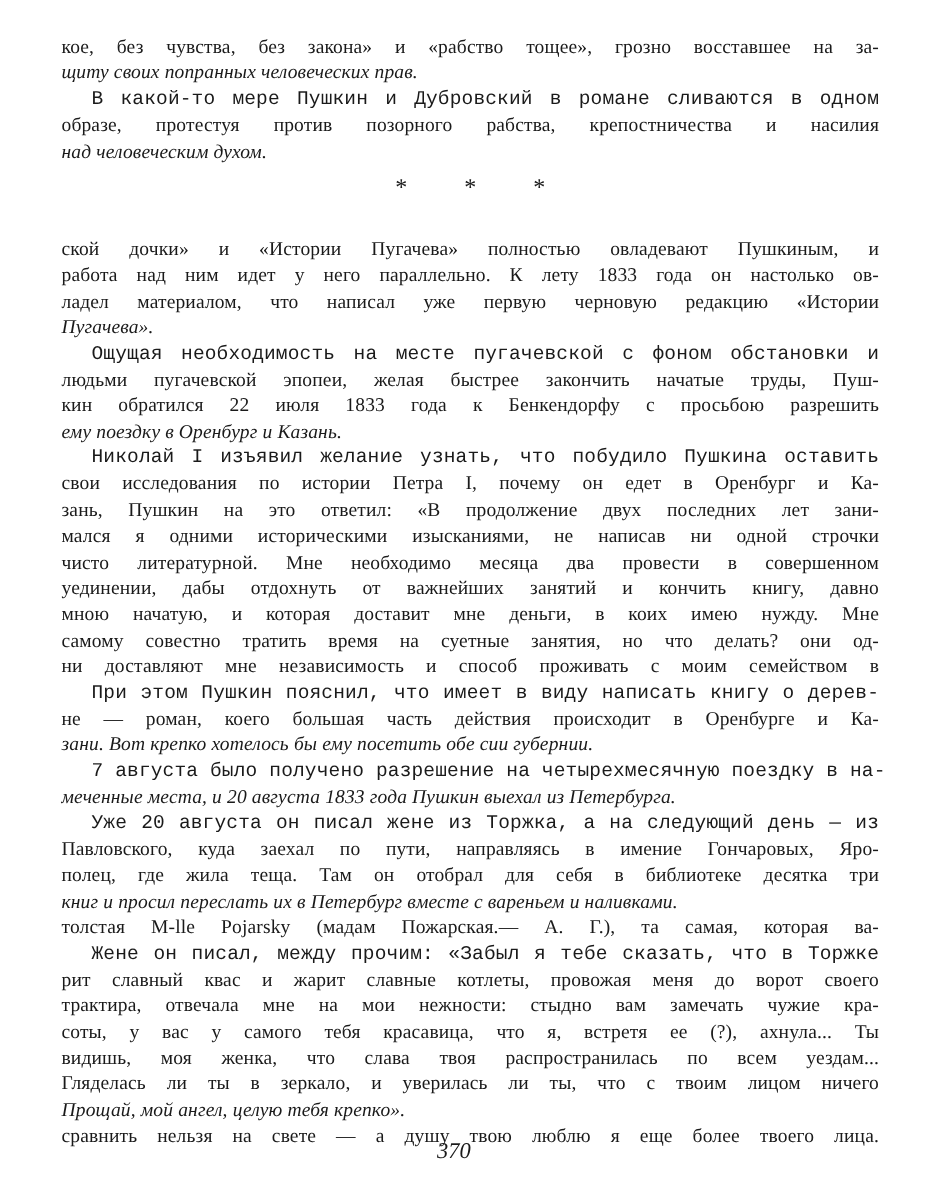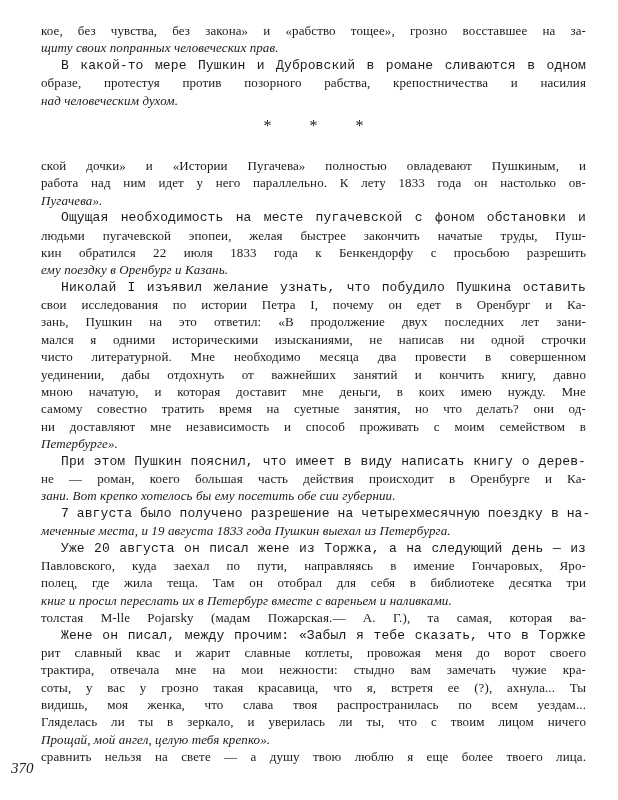--- a/index.html
+++ b/index.html
@@ -19,21 +19,21 @@
   .line.last { text-align-last: left; font-style: italic; }
   .line.indent { padding-left: 20px; font-family: Liberation Mono, monospace; }
   .stars {
     height: 34px; line-height: 34px; text-align: center;
     font-size: 16px; letter-spacing: 0;
   }
   .stars span { display: inline-block; margin: 0 17px; }
   .gap { height: 14px; }
   .pagenum {
     position: absolute; left: 0; width: 605px; top: 760px;
-    text-align: left; font-style: italic; font-size: 15px; margin-left: 11px;
+    text-align: center; font-style: italic; font-size: 15px;
   }
 </style>
 </head>
 <body>
 
 <div class="page">
 
   <div>
     <span class="line">кое, без чувства, без закона» и «рабство тощее», грозно восставшее на за-</span>
     <span class="line last">щиту своих попранных человеческих прав.</span>
@@ -48,67 +48,67 @@
   <div class="stars">
     <span>*</span>
     <span>*</span>
     <span>*</span>
   </div>
   <div class="gap"></div>
 
   <div>
     <span class="line">ской дочки» и «Истории Пугачева» полностью овладевают Пушкиным, и</span>
     <span class="line">работа над ним идет у него параллельно. К лету 1833 года он настолько ов-</span>
+    <span class="line">ладел материалом, что написал уже первую черновую редакцию «Истории</span>
     <span class="line last">Пугачева».</span>
   </div>
 
   <div>
     <span class="line indent">Ощущая необходимость на месте пугачевской с фоном обстановки и</span>
     <span class="line">людьми пугачевской эпопеи, желая быстрее закончить начатые труды, Пуш-</span>
     <span class="line">кин обратился 22 июля 1833 года к Бенкендорфу с просьбою разрешить</span>
     <span class="line last">ему поездку в Оренбург и Казань.</span>
   </div>
 
   <div>
     <span class="line indent">Николай I изъявил желание узнать, что побудило Пушкина оставить</span>
     <span class="line">свои исследования по истории Петра I, почему он едет в Оренбург и Ка-</span>
     <span class="line">зань, Пушкин на это ответил: «В продолжение двух последних лет зани-</span>
     <span class="line">мался я одними историческими изысканиями, не написав ни одной строчки</span>
     <span class="line">чисто литературной. Мне необходимо месяца два провести в совершенном</span>
     <span class="line">уединении, дабы отдохнуть от важнейших занятий и кончить книгу, давно</span>
     <span class="line">мною начатую, и которая доставит мне деньги, в коих имею нужду. Мне</span>
     <span class="line">самому совестно тратить время на суетные занятия, но что делать? они од-</span>
     <span class="line">ни доставляют мне независимость и способ проживать с моим семейством в</span>
-    <span class="line last">Петербурге».</span>
   </div>
 
   <div>
     <span class="line indent">При этом Пушкин пояснил, что имеет в виду написать книгу о дерев-</span>
     <span class="line">не — роман, коего большая часть действия происходит в Оренбурге и Ка-</span>
     <span class="line last">зани. Вот крепко хотелось бы ему посетить обе сии губернии.</span>
   </div>
 
   <div>
     <span class="line indent">7 августа было получено разрешение на четырехмесячную поездку в на-</span>
-    <span class="line last">меченные места, и 19 августа 1833 года Пушкин выехал из Петербурга.</span>
+    <span class="line last">меченные места, и 20 августа 1833 года Пушкин выехал из Петербурга.</span>
   </div>
 
   <div>
     <span class="line indent">Уже 20 августа он писал жене из Торжка, а на следующий день — из</span>
     <span class="line">Павловского, куда заехал по пути, направляясь в имение Гончаровых, Яро-</span>
     <span class="line">полец, где жила теща. Там он отобрал для себя в библиотеке десятка три</span>
     <span class="line last">книг и просил переслать их в Петербург вместе с вареньем и наливками.</span>
   </div>
 
   <div>
     <span class="line">толстая M-lle Pojarsky (мадам Пожарская.— А. Г.), та самая, которая ва-</span>
     <span class="line indent">Жене он писал, между прочим: «Забыл я тебе сказать, что в Торжке</span>
     <span class="line">рит славный квас и жарит славные котлеты, провожая меня до ворот своего</span>
     <span class="line">трактира, отвечала мне на мои нежности: стыдно вам замечать чужие кра-</span>
-    <span class="line">соты, у вас у грозно такая красавица, что я, встретя ее (?), ахнула... Ты</span>
+    <span class="line">соты, у вас у самого тебя красавица, что я, встретя ее (?), ахнула... Ты</span>
     <span class="line">видишь, моя женка, что слава твоя распространилась по всем уездам...</span>
     <span class="line">Гляделась ли ты в зеркало, и уверилась ли ты, что с твоим лицом ничего</span>
     <span class="line last">Прощай, мой ангел, целую тебя крепко».</span>
     <span class="line">сравнить нельзя на свете — а душу твою люблю я еще более твоего лица.</span>
   </div>
 </div>
 
 <div class="pagenum">370</div>
 
 </body></html>

